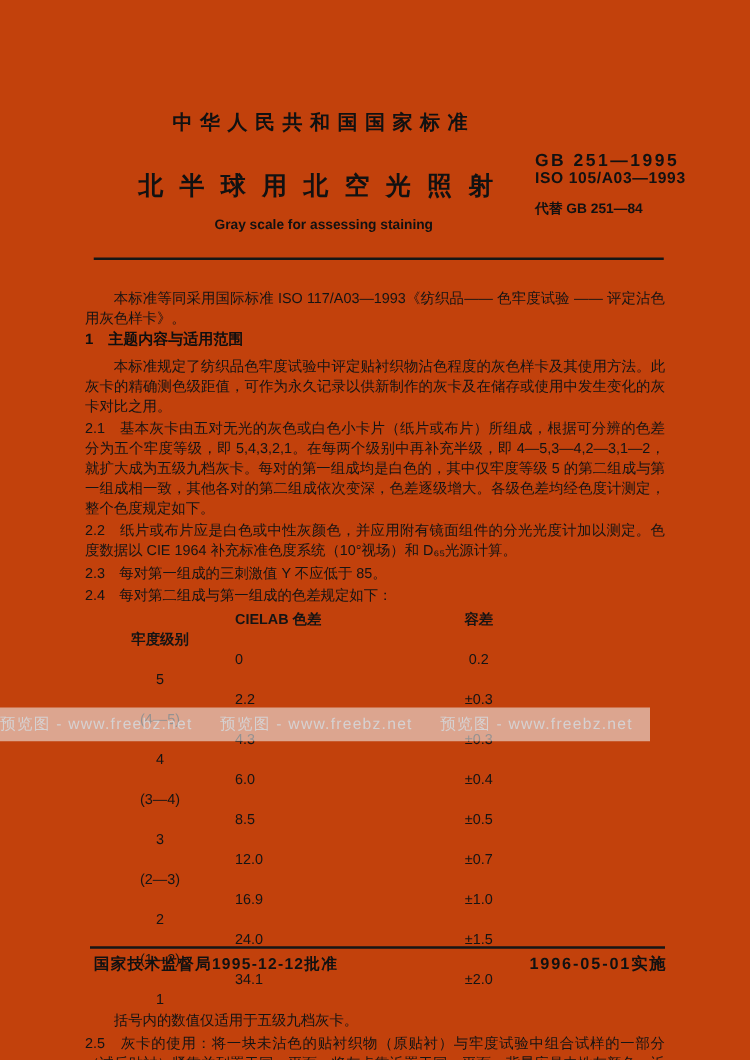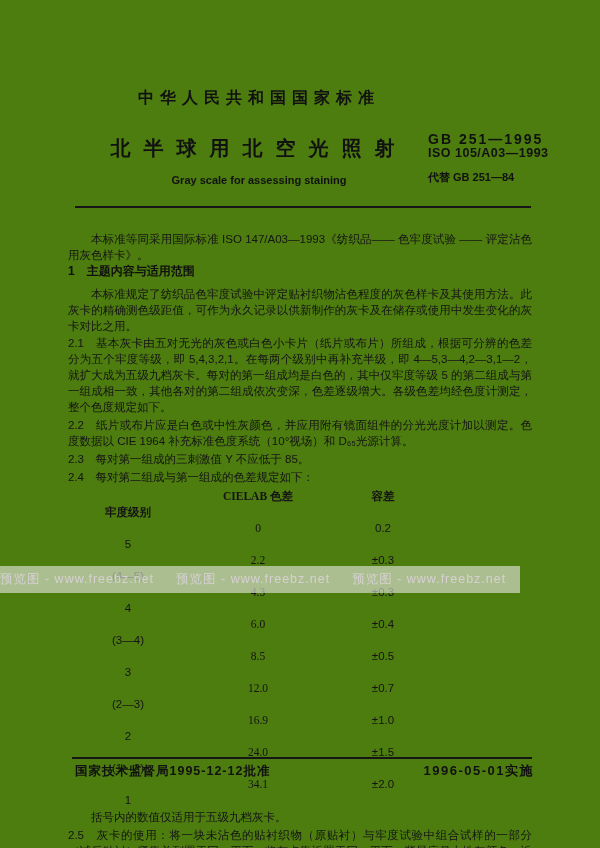--- a/index.html
+++ b/index.html
@@ -1,29 +1,29 @@
 <!DOCTYPE html>
 <html><head>
 <meta charset="utf-8">
 <style>
   * { margin:0; padding:0; box-sizing:border-box; }
   html,body { background:#ffffff; }
   body { font-family:"Liberation Sans","DejaVu Sans",sans-serif; }
   .page {
-    position:relative; width:600px; height:848px; background:#4d7c0f;
+    position:relative; width:600px; height:848px; background:#c2410c;
     overflow:hidden; color:#1b1b1b;
   }
 
   
   .header-block { position:absolute; top:88px; left:70px; width:378px; text-align:center; }
   .std-type { font-size:16px; font-weight:700; letter-spacing:6px; color:#111; }
   .title-cn { margin-top:26px; font-size:20px; font-weight:700; letter-spacing:13px; color:#111; white-space:nowrap; }
   .title-en { margin-top:12px; font-size:11px; font-weight:700; color:#111; }
 
-  .gb-block { position:absolute; left:428px; top:132px; }
+  .gb-block { position:absolute; left:428px; top:121px; }
   .gb-no  { font-size:14px; font-weight:700; letter-spacing:2px; line-height:14px; color:#111; white-space:nowrap; }
   .iso-no { font-size:12.5px; font-weight:700; letter-spacing:0.5px; line-height:14px; color:#111; white-space:nowrap; }
   .replaces { margin-top:10px; font-size:11px; font-weight:600; color:#111; white-space:nowrap; }
 
   .rule-top { position:absolute; left:75px; top:206px; width:456px; height:2px; background:#161616; }
   .rule-bottom { position:absolute; left:72px; top:757px; width:460px; height:2px; background:#161616; }
 
   
   .content {
     position:absolute; left:68px; top:231px; width:464px;
@@ -32,21 +32,21 @@
   .para { margin:0; }
   .indent { text-indent:2em; }
   .sec-heading { font-weight:700; font-size:12px; margin-bottom:7px; color:#0f0f0f; }
   .clause { margin-top:1px; }
   .mt { margin-top:2px; }
 
   
   .spec-table { margin-top:3px; width:380px; }
   .t-row { display:flex; line-height:16px; }
   .t-c1 { width:120px; text-align:center;margin-top:16px; }
-  .t-c2 { width:140px; text-align:center;font-family:Liberation Serif, serif; }
+  .t-c2 { width:140px; text-align:left; }
   .t-c3 { width:110px; text-align:center; }
   .t-head { font-weight:700; }
   .table-note { margin-top:1px; text-indent:2em; }
 
   
   .watermark-band {
     position:absolute; left:0; top:566px; width:520px; height:27px;
     background:rgba(240,238,238,0.58);
     display:flex; align-items:center; overflow:hidden; white-space:nowrap;
     z-index:6; pointer-events:none;
@@ -79,21 +79,21 @@
 
   <div class="gb-block">
     <div class="gb-no">GB 251—1995</div>
     <div class="iso-no">ISO 105/A03—1993</div>
     <div class="replaces">代替 GB 251—84</div>
   </div>
 
   <div class="rule-top"></div>
 
   <div class="content">
-    <p class="para indent">本标准等同采用国际标准 ISO 147/A03—1993《纺织品—— 色牢度试验 —— 评定沾色用灰色样卡》。</p>
+    <p class="para indent">本标准等同采用国际标准 ISO 117/A03—1993《纺织品—— 色牢度试验 —— 评定沾色用灰色样卡》。</p>
 
     <div class="sec-heading">1　主题内容与适用范围</div>
     <p class="para indent">本标准规定了纺织品色牢度试验中评定贴衬织物沾色程度的灰色样卡及其使用方法。此灰卡的精确测色级距值，可作为永久记录以供新制作的灰卡及在储存或使用中发生变化的灰卡对比之用。</p>
 
     <p class="para clause">2.1　基本灰卡由五对无光的灰色或白色小卡片（纸片或布片）所组成，根据可分辨的色差分为五个牢度等级，即 5,4,3,2,1。在每两个级别中再补充半级，即 4—5,3—4,2—3,1—2，就扩大成为五级九档灰卡。每对的第一组成均是白色的，其中仅牢度等级 5 的第二组成与第一组成相一致，其他各对的第二组成依次变深，色差逐级增大。各级色差均经色度计测定，整个色度规定如下。</p>
     <p class="para clause mt">2.2　纸片或布片应是白色或中性灰颜色，并应用附有镜面组件的分光光度计加以测定。色度数据以 CIE 1964 补充标准色度系统（10°视场）和 D₆₅光源计算。</p>
     <p class="para clause mt">2.3　每对第一组成的三刺激值 Y 不应低于 85。</p>
     <p class="para clause mt">2.4　每对第二组成与第一组成的色差规定如下：</p>
 
     <div class="spec-table">

